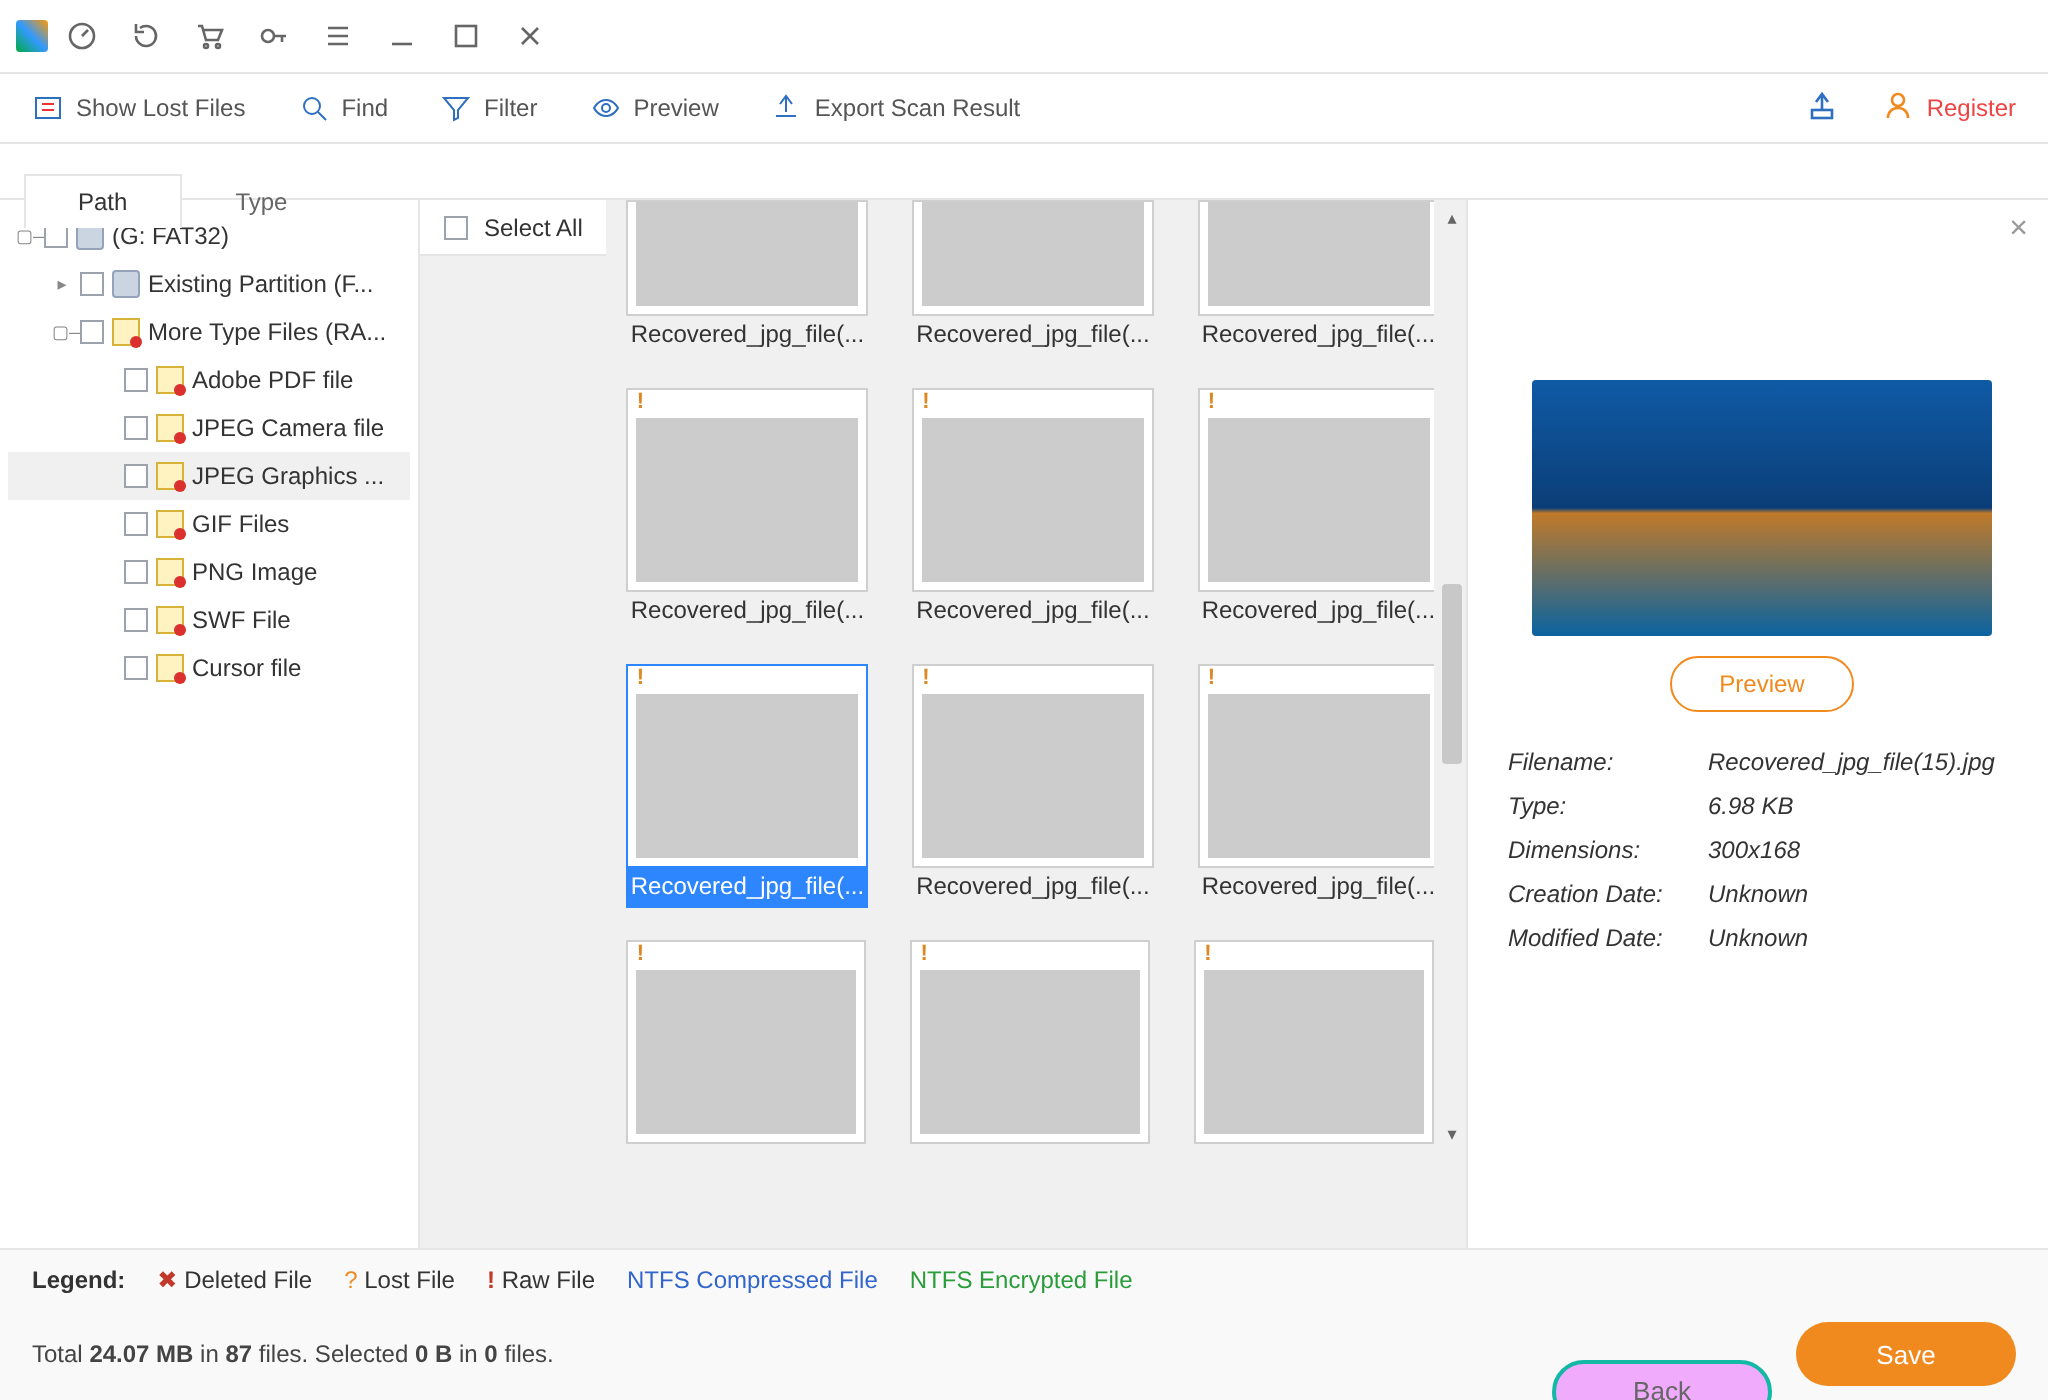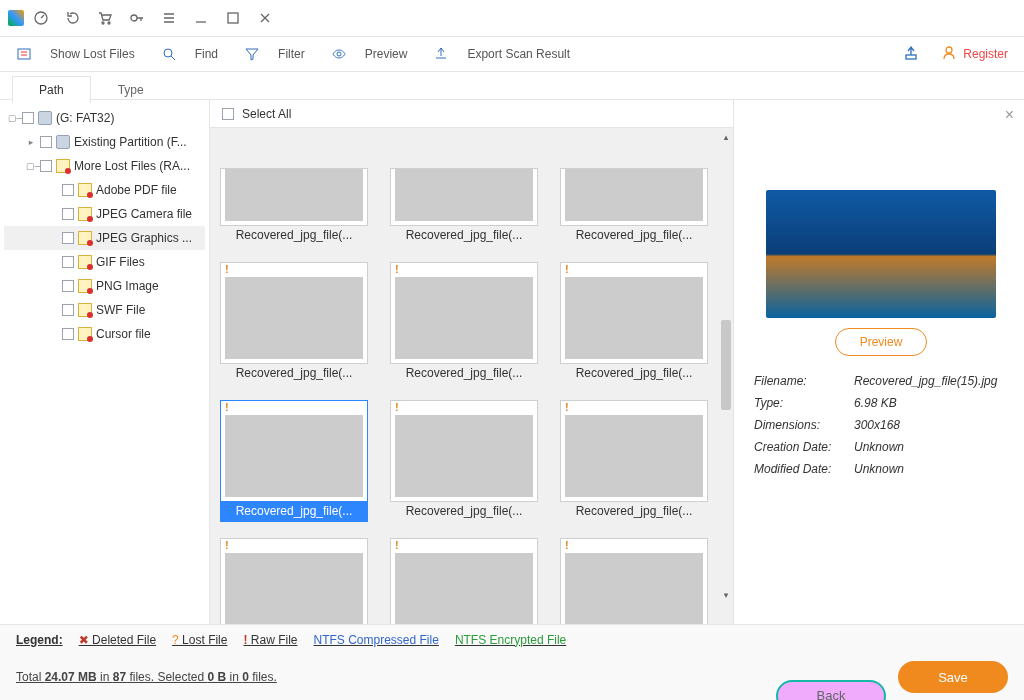--- a/index.html
+++ b/index.html
@@ -6,50 +6,50 @@
   body { width: 1024px; height: 700px; background: #fff; display: flex; flex-direction: column; overflow: hidden; font-size: 12px; color: #333; }
   
   .titlebar { height: 36px; display: flex; align-items: center; padding: 0 8px; border-bottom: 1px solid transparent; }
   .titlebar .app-logo { width: 16px; height: 16px; background: linear-gradient(45deg,#0a4,#39f,#f90); margin-right: 8px; border-radius: 2px;}
   .titlebar .title { flex: 1; font-size: 13px; color: #444; }
   .titlebar .winicons { display: flex; gap: 14px; align-items: center; }
   .titlebar .winicons span { width: 18px; height: 18px; display: inline-flex; align-items: center; justify-content: center; color: #666; cursor: pointer; }
   .titlebar .winicons svg { width: 16px; height: 16px; stroke: #666; fill: none; stroke-width: 1.3; }
   
   .toolbar { height: 36px; display: flex; align-items: center; padding: 0 16px; border-top: 1px solid #e5e5e5; border-bottom: 1px solid #e5e5e5; }
-  .toolbar .tbtn { display: flex; align-items: center; gap: 18px; margin-right: 26px; color: #555; cursor: pointer; }
+  .toolbar .tbtn { display: flex; align-items: center; gap: 6px; margin-right: 26px; color: #555; cursor: pointer; }
   .toolbar .tbtn .ticon { width: 16px; height: 16px; }
   .toolbar .spacer { flex: 1; }
   .toolbar .share { width: 18px; height: 18px; margin-right: 20px; }
   .toolbar .reg { color: #ef4444; display: flex; align-items: center; gap: 6px; cursor: pointer; }
   
   .tabs { height: 28px; display: flex; align-items: flex-end; padding-left: 12px; border-bottom: 1px solid #e5e5e5; position: relative; }
-  .tab { padding: 6px 26px; font-size: 12px; color: #666; cursor: pointer; border: 1px solid transparent; border-bottom: none; position: relative; top: 4px; }
+  .tab { padding: 6px 26px; font-size: 12px; color: #666; cursor: pointer; border: 1px solid transparent; border-bottom: none; position: relative; top: 15px; }
   .tab.active { background: #fff; border-color: #e5e5e5; color: #333; }
   
   .main { flex: 1; display: flex; overflow: hidden; min-height: 0; }
   .tree { width: 210px; border-right: 1px solid #e5e5e5; padding: 6px 4px; overflow: hidden; }
   .tree .node { display: flex; align-items: center; height: 24px; gap: 4px; white-space: nowrap; overflow: hidden; }
   .tree .exp { width: 10px; text-align: center; color: #888; font-size: 9px; cursor: pointer; }
   .tree .cb { width: 12px; height: 12px; border: 1px solid #9ca3af; background: #fff; }
   .tree .ic { width: 14px; height: 14px; display: inline-block; }
   .tree .label { overflow: hidden; text-overflow: ellipsis; font-size: 12px; color: #333; }
   .tree .lvl1 { padding-left: 4px; }
   .tree .lvl2 { padding-left: 22px; }
   .tree .lvl3 { padding-left: 44px; }
   .tree .node.sel { background: #f0f0f0; }
   .ic.disk { background: #cbd5e1; border: 1px solid #94a3b8; border-radius: 2px; }
   .ic.ylw { background: #fff3c2; border: 1px solid #d9b23a; position: relative; }
   .ic.ylw::after { content:""; position:absolute; right:-2px; bottom:-2px; width:6px; height:6px; background:#da3030; border-radius:50%; }
   
-  .center { flex: 1; display: flex; flex-direction: column; border-right: 1px solid #e5e5e5; min-width: 0; background: #f0f0f0; }
+  .center { flex: 1; display: flex; border-right: 1px solid #e5e5e5; min-width: 0; background: #f0f0f0; }
   .selectall { height: 28px; display: flex; align-items: center; gap: 8px; padding: 0 12px; background: #fff; border-bottom: 1px solid #e5e5e5; }
   .selectall .cb { width: 12px; height: 12px; border: 1px solid #9ca3af; }
   .grid-wrap { flex: 1; position: relative; overflow: hidden; }
-  .grid { position: absolute; inset: 0 16px 0 10px; display: flex; flex-wrap: wrap; gap: 16px; align-content: flex-start; padding-top: 0; overflow: hidden; margin-top: 40px;}
+  .grid { position: absolute; inset: 0 16px 0 10px; display: flex; flex-wrap: wrap; gap: 16px; align-content: flex-start; padding-top: 0; overflow: hidden;}
   .row { display: flex; gap: 22px; width: 100%; }
   
   .thumb { width: 148px; display: flex; flex-direction: column; }
   .thumb .box { width: 100%; height: 102px; border: 1px solid #cfcfcf; background: #fff; display: flex; flex-direction: column; }
   .thumb .mark { height: 14px; padding-left: 4px; color: #d82; font-weight: bold; font-size: 11px; }
   .thumb .img { flex: 1; margin: 0 4px 4px; background: #ccc; }
   .thumb .cap { height: 20px; font-size: 12px; color: #333; padding: 2px 2px; white-space: nowrap; overflow: hidden; text-overflow: ellipsis; text-align: center; }
   .thumb .cap.sel { background: #2e86ff; color: #fff; }
   .thumb.partial .box { height: 58px; }
   .thumb.sel .box { border-color: #2e86ff; }
@@ -61,30 +61,30 @@
   .center .sbar .arr.dn { bottom: 0; }
   
   .panel { width: 290px; padding: 10px 16px 10px 20px; position: relative; overflow: hidden; }
   .panel .close { position: absolute; right: 10px; top: 6px; color: #999; font-size: 16px; cursor: pointer; }
   .panel .pimg { width: 230px; height: 128px; margin: 80px auto 10px; background: linear-gradient(#0f5aa5,#0b3e78 50%,#c07a2a 52%,#0a63a0); border-radius: 2px; }
   .panel .pbtn { display: block; margin: 8px auto 18px; width: 92px; height: 28px; border: 1px solid #f08a1f; color: #f08a1f; background: #fff; border-radius: 14px; font-size: 12px; cursor: pointer; }
   .panel .meta { font-size: 12px; color: #333; font-style: italic; }
   .panel .meta .mrow { display: flex; height: 22px; }
   .panel .meta .mlab { width: 100px; }
   
-  .legend { border-top: 1px solid #e5e5e5; height: 30px; display: flex; align-items: center; gap: 16px; padding: 0 16px; background: #f9f9f9; text-decoration: underline;}
+  .legend { border-top: 1px solid #e5e5e5; height: 30px; display: flex; align-items: center; gap: 16px; padding: 0 16px; background: #f9f9f9;}
   .legend .lab { color: #333; font-weight: 600; }
   .legend span { font-size: 12px; }
   .legend .x { color: #c0392b; }
   .legend .q { color: #f08a1f; }
   .legend .e { color: #c0392b; font-weight: bold; }
   .legend .ntfs { color: #3366cc; }
   .legend .enc { color: #2a9d3a; }
   .statusbar { height: 46px; display: flex; align-items: center; padding: 0 16px; background: #f9f9f9;}
-  .statusbar .txt { flex: 1; color: #444; text-decoration: underline; }
+  .statusbar .txt { flex: 1; color: #444; }
   .statusbar .txt b { font-weight: 600; }
   .statusbar .btn { width: 110px; height: 32px; border-radius: 16px; font-size: 13px; cursor: pointer; margin-left: 12px; }
   .statusbar .btn.back { background: #f0abfc; border: 2px solid #14b8a6; color: #666; margin-top: 37px; }
   .statusbar .btn.save { background: #f08a1f; border: none; color: #fff; }
   
   .im-sunflower { background: linear-gradient(#3fa1e6 40%, #cda52a 40%, #8aa32b); }
   .im-beach { background: linear-gradient(#2e80d0 55%, #e8d28a 55%); }
   .im-sunset { background: linear-gradient(#0f5aa5,#f0a533 55%,#bb6a20 60%, #0a63a0); }
   .im-cat { background: linear-gradient(140deg,#9caec2,#6c7886); }
   .im-fog { background: linear-gradient(#d6dee9,#aeb7c4); }
@@ -221,21 +221,21 @@
     <div class="node lvl2">
         <span class="exp">▸</span>
         <span class="cb"></span>
         <span class="ic disk"></span>
         <span class="label">Existing Partition (F...</span>
       </div>
     <div class="node lvl2">
         <span class="exp">▢―</span>
         <span class="cb"></span>
         <span class="ic ylw"></span>
-        <span class="label">More Lost Files (RA...</span>
+        <span class="label">More Type Files (RA...</span>
       </div>
     <div class="node lvl3">
         <span class="exp"></span>
         <span class="cb"></span>
         <span class="ic ylw"></span>
         <span class="label">Adobe PDF file</span>
       </div>
     <div class="node lvl3">
         <span class="exp"></span>
         <span class="cb"></span>

